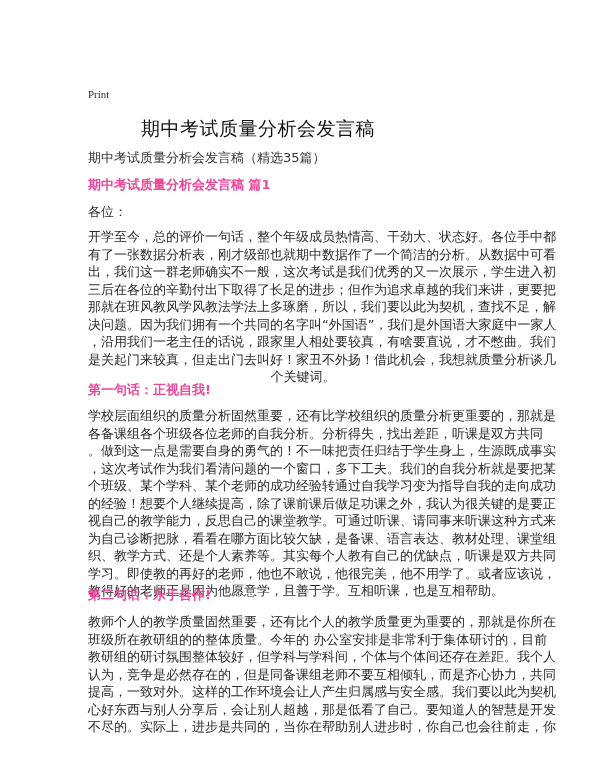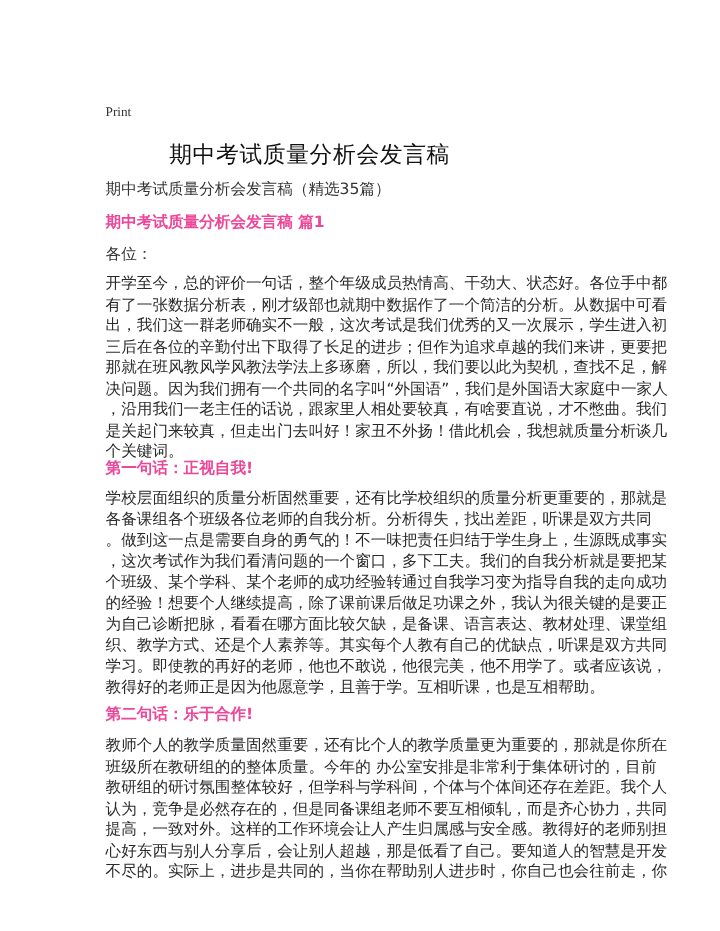--- a/index.html
+++ b/index.html
@@ -19,49 +19,50 @@
 </head>
 <body>
 
 <div class="page">
   <div class="print">Print</div>
   <div class="title">期中考试质量分析会发言稿</div>
   <div class="subtitle">期中考试质量分析会发言稿（精选35篇）</div>
   <div class="h-section" style="top:159px;">期中考试质量分析会发言稿 篇1</div>
   <div class="greet">各位：</div>
 
-  <div class="para" style="top:211px;">
+  <div class="para" style="top:211px;text-align:center;">
     <span class="ln">开学至今，总的评价一句话，整个年级成员热情高、干劲大、状态好。各位手中都</span>
     <span class="ln">有了一张数据分析表，刚才级部也就期中数据作了一个简洁的分析。从数据中可看</span>
     <span class="ln">出，我们这一群老师确实不一般，这次考试是我们优秀的又一次展示，学生进入初</span>
     <span class="ln">三后在各位的辛勤付出下取得了长足的进步；但作为追求卓越的我们来讲，更要把</span>
     <span class="ln">那就在班风教风学风教法学法上多琢磨，所以，我们要以此为契机，查找不足，解</span>
     <span class="ln">决问题。因为我们拥有一个共同的名字叫“外国语”，我们是外国语大家庭中一家人</span>
     <span class="ln">，沿用我们一老主任的话说，跟家里人相处要较真，有啥要直说，才不憋曲。我们</span>
     <span class="ln">是关起门来较真，但走出门去叫好！家丑不外扬！借此机会，我想就质量分析谈几</span>
     <span class="ln">个关键词。</span>
   </div>
 
   <div class="h-section" style="top:364px;">第一句话：正视自我!</div>
   <div class="para" style="top:390px;">
     <span class="ln">学校层面组织的质量分析固然重要，还有比学校组织的质量分析更重要的，那就是</span>
     <span class="ln">各备课组各个班级各位老师的自我分析。分析得失，找出差距，听课是双方共同</span>
     <span class="ln">。做到这一点是需要自身的勇气的！不一味把责任归结于学生身上，生源既成事实</span>
     <span class="ln">，这次考试作为我们看清问题的一个窗口，多下工夫。我们的自我分析就是要把某</span>
     <span class="ln">个班级、某个学科、某个老师的成功经验转通过自我学习变为指导自我的走向成功</span>
     <span class="ln">的经验！想要个人继续提高，除了课前课后做足功课之外，我认为很关键的是要正</span>
+    <span class="ln">视自己的教学能力，反思自己的课堂教学。可通过听课、请同事来听课这种方式来</span>
     <span class="ln">为自己诊断把脉，看看在哪方面比较欠缺，是备课、语言表达、教材处理、课堂组</span>
     <span class="ln">织、教学方式、还是个人素养等。其实每个人教有自己的优缺点，听课是双方共同</span>
     <span class="ln">学习。即使教的再好的老师，他也不敢说，他很完美，他不用学了。或者应该说，</span>
     <span class="ln">教得好的老师正是因为他愿意学，且善于学。互相听课，也是互相帮助。</span>
   </div>
 
   <div class="h-section" style="top:569px;">第二句话：乐于合作!</div>
   <div class="para" style="top:596px;">
     <span class="ln">教师个人的教学质量固然重要，还有比个人的教学质量更为重要的，那就是你所在</span>
     <span class="ln">班级所在教研组的的整体质量。今年的 办公室安排是非常利于集体研讨的，目前</span>
     <span class="ln">教研组的研讨氛围整体较好，但学科与学科间，个体与个体间还存在差距。我个人</span>
     <span class="ln">认为，竞争是必然存在的，但是同备课组老师不要互相倾轧，而是齐心协力，共同</span>
-    <span class="ln">提高，一致对外。这样的工作环境会让人产生归属感与安全感。教得好的老师别担</span>
+    <span class="ln">提高，一致对外。这样的工作环境会让人产生归属感与安全感。我们要以此为契机</span>
     <span class="ln">心好东西与别人分享后，会让别人超越，那是低看了自己。要知道人的智慧是开发</span>
     <span class="ln">不尽的。实际上，进步是共同的，当你在帮助别人进步时，你自己也会往前走，你</span>
   </div>
 </div>
 
 </body></html>

